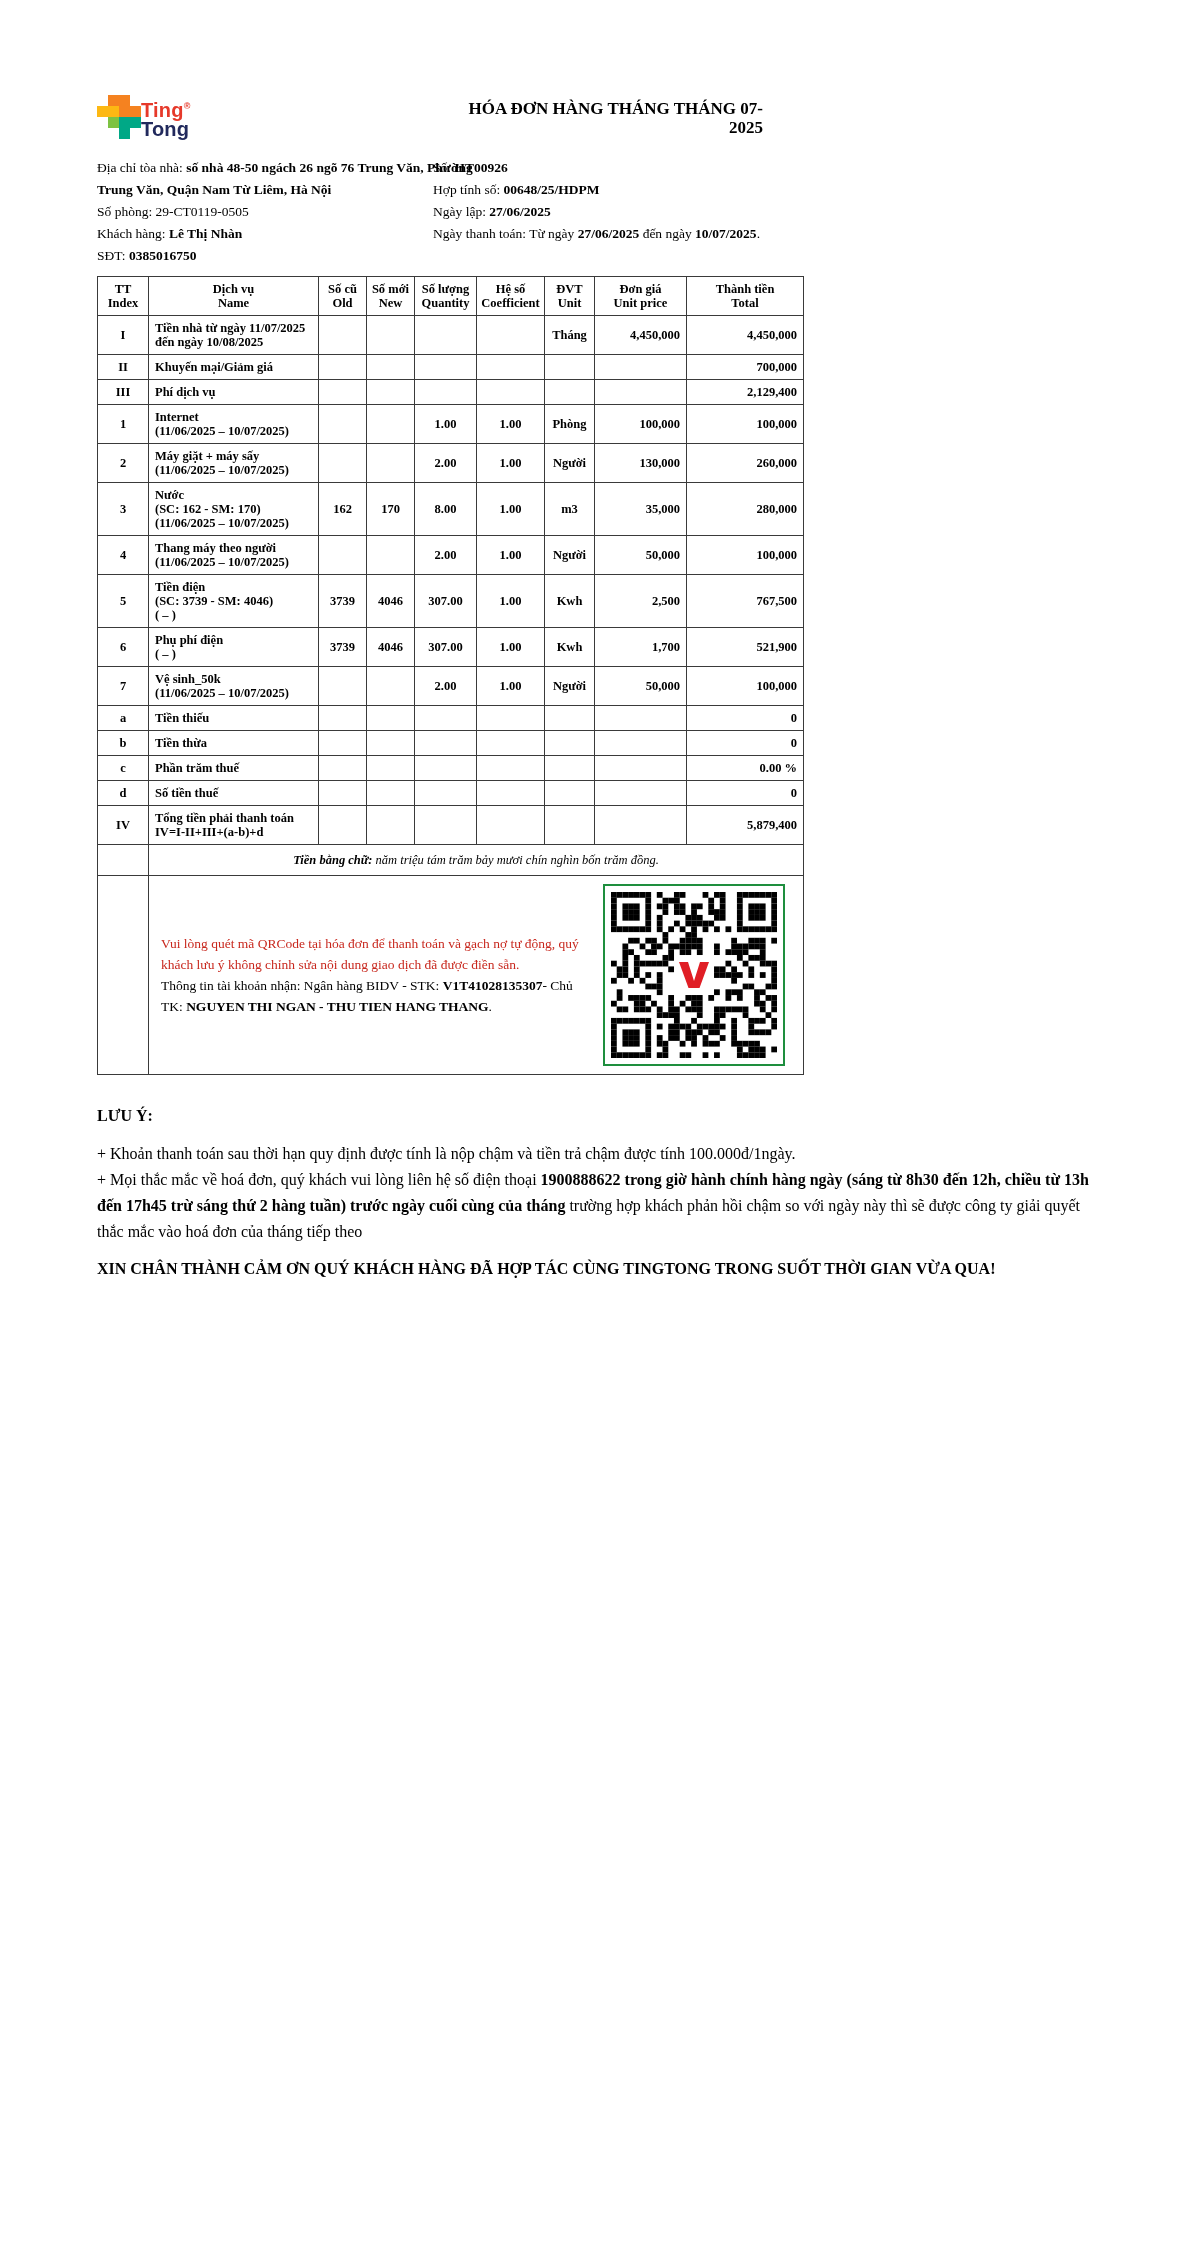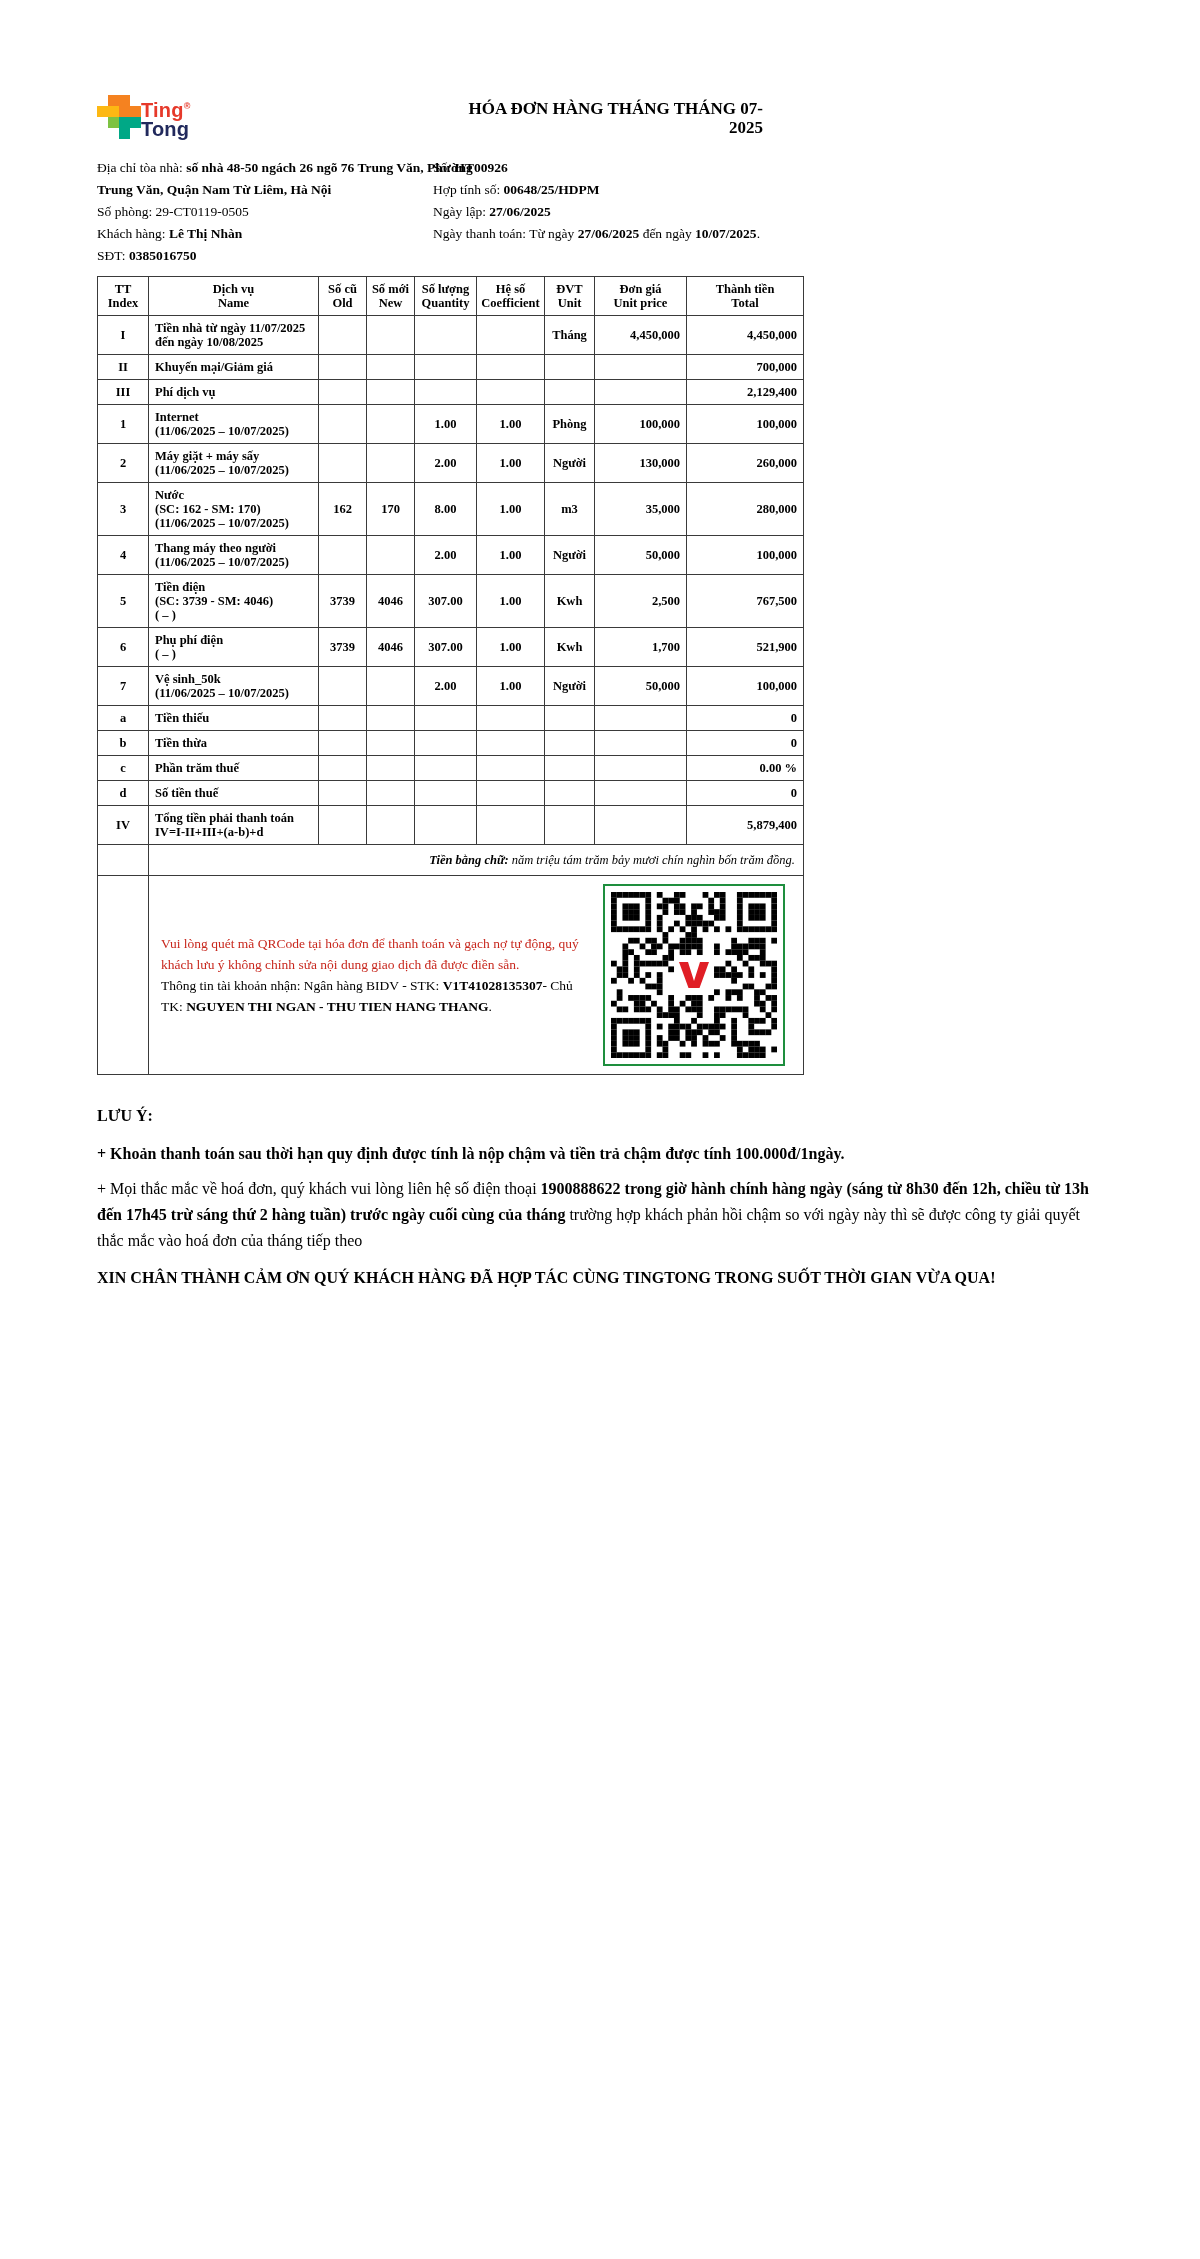--- a/index.html
+++ b/index.html
@@ -29,31 +29,31 @@
   .invoice th, .invoice td {
     border:1px solid #3a3a3a; padding:5px 6px;
     font-size:12.5px; line-height:14px; font-weight:bold; vertical-align:middle;
   }
   .invoice th { text-align:center; padding:5px 2px; }
   .invoice th div { white-space:nowrap; }
   .invoice .c0 { text-align:center; }
   .invoice .c1 { text-align:left; }
   .invoice .c2, .invoice .c3, .invoice .c4, .invoice .c5, .invoice .c6 { text-align:center; }
   .invoice .c7, .invoice .c8 { text-align:right; }
-  .invoice .words { font-weight:normal; text-align:right; padding:8px; }
+  .invoice .words { font-weight:normal; text-align:center; padding:8px; }
   .invoice .qrcell { font-weight:normal; padding:4px 0; height:198px; }
   .qr-flex { display:flex; align-items:center; height:190px; }
   .pay-text { flex:1; padding:0 16px 0 12px; font-size:13.5px; line-height:21px; }
   .red-note { }
   .qr-box { border:2px solid #1E8E3E; background:#fff; padding:6px; margin-right:18px; width:182px; height:182px; flex:0 0 auto; }
 
   
   .footer { width:1006px; margin-top:28px; font-size:16px; line-height:26px; }
   .f-heading { font-weight:bold; margin-bottom:12px; }
-  .f-note1 { font-weight:bold; margin-bottom:9px; }
+  .f-note1 { font-weight:normal; }
   .f-note2 { margin-bottom:11px; }
   .f-thanks { font-weight:bold; max-width:940px; }
 </style>
 </head>
 <body>
 
 <div class="page">
   <div class="content">
 
     <div class="brandrow">

